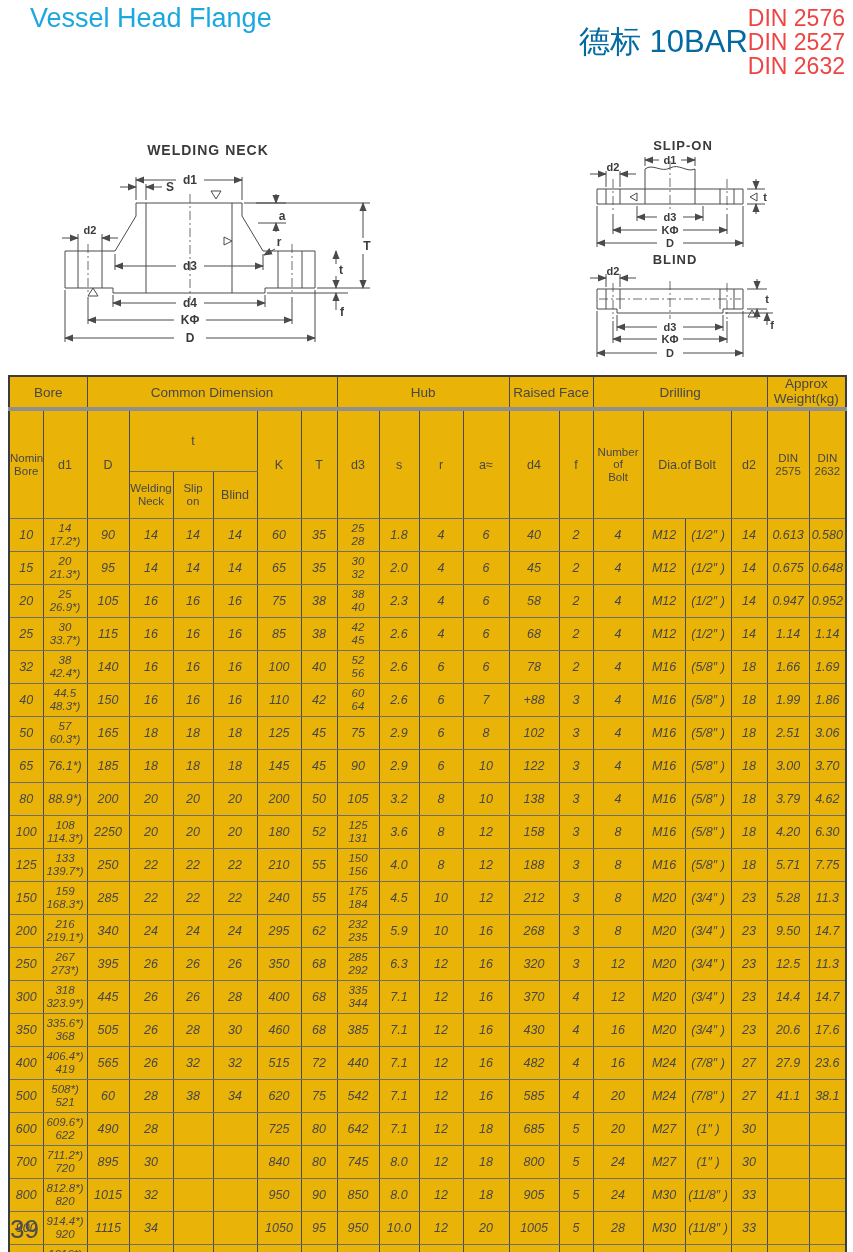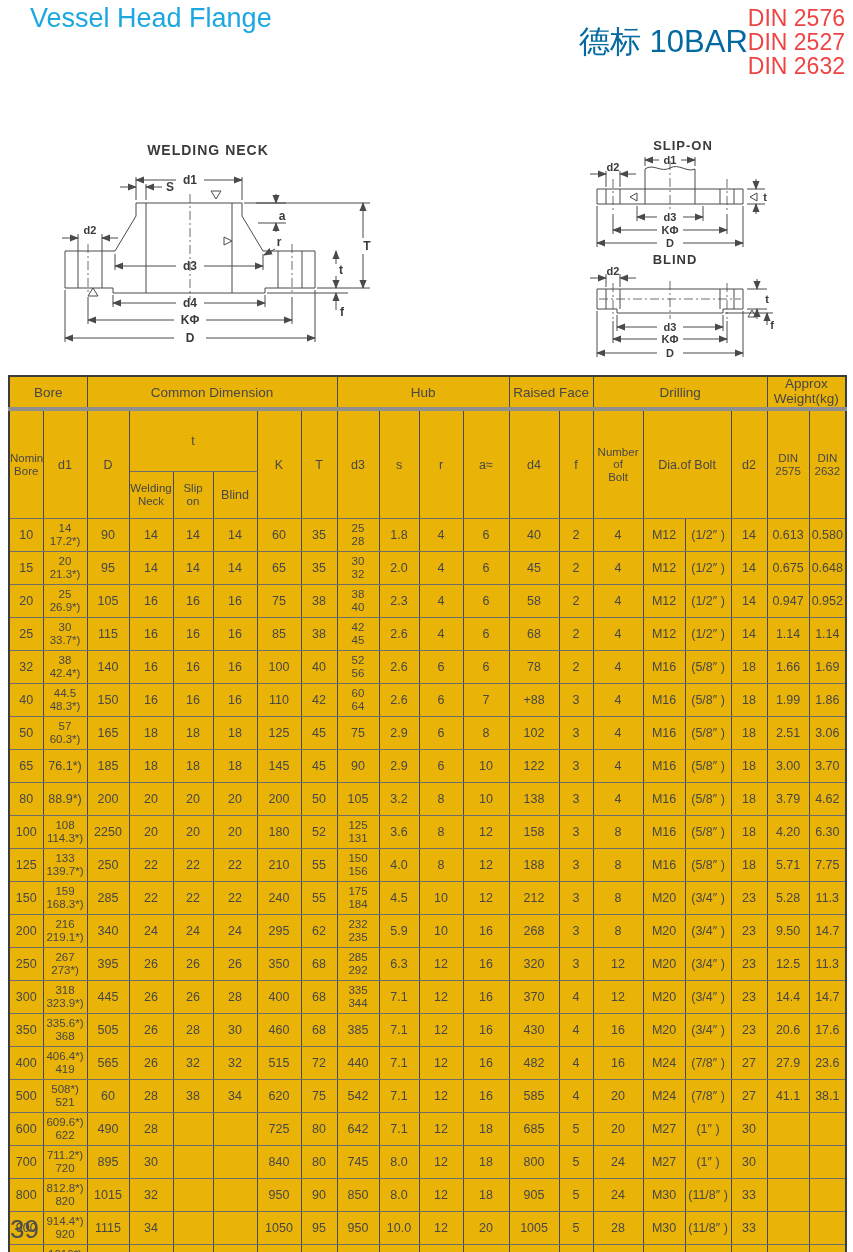--- a/index.html
+++ b/index.html
@@ -33,21 +33,21 @@
   .tbl-wrap{position:absolute;left:8px;top:375px;}
   table{border-collapse:collapse;table-layout:fixed;width:837px;background:#eab308;}
   th,td{border-left:1px solid #4a4a4a;border-right:1px solid #4a4a4a;
         border-top:1px solid #6e6e6e;border-bottom:1px solid #6e6e6e;
         text-align:center;vertical-align:middle;padding:0;font-weight:normal;
         font-size:12.5px;color:#474747;white-space:pre-line;overflow:hidden;}
   table{border:2px solid #3c3c3c;}
   tr.grp th{height:30px;font-size:13.5px;border-bottom:4px solid #8f8f8f;}
   .t-head{height:60px;}
   tr.sub3 th{height:46px;}
-  tbody tr{height:33px;}
+  tbody tr{height:33px;font-style:italic;}
   tbody td.ml, th.ml{font-size:11.5px;line-height:1.1;}
   tbody tr:last-child td{border-bottom:2px solid #737373;}
   
   .pageno{position:absolute;left:10px;top:1214px;font-size:26px;color:#4d4d4d;}
 </style>
 </head>
 <body>
 
 <div class="page">
 

